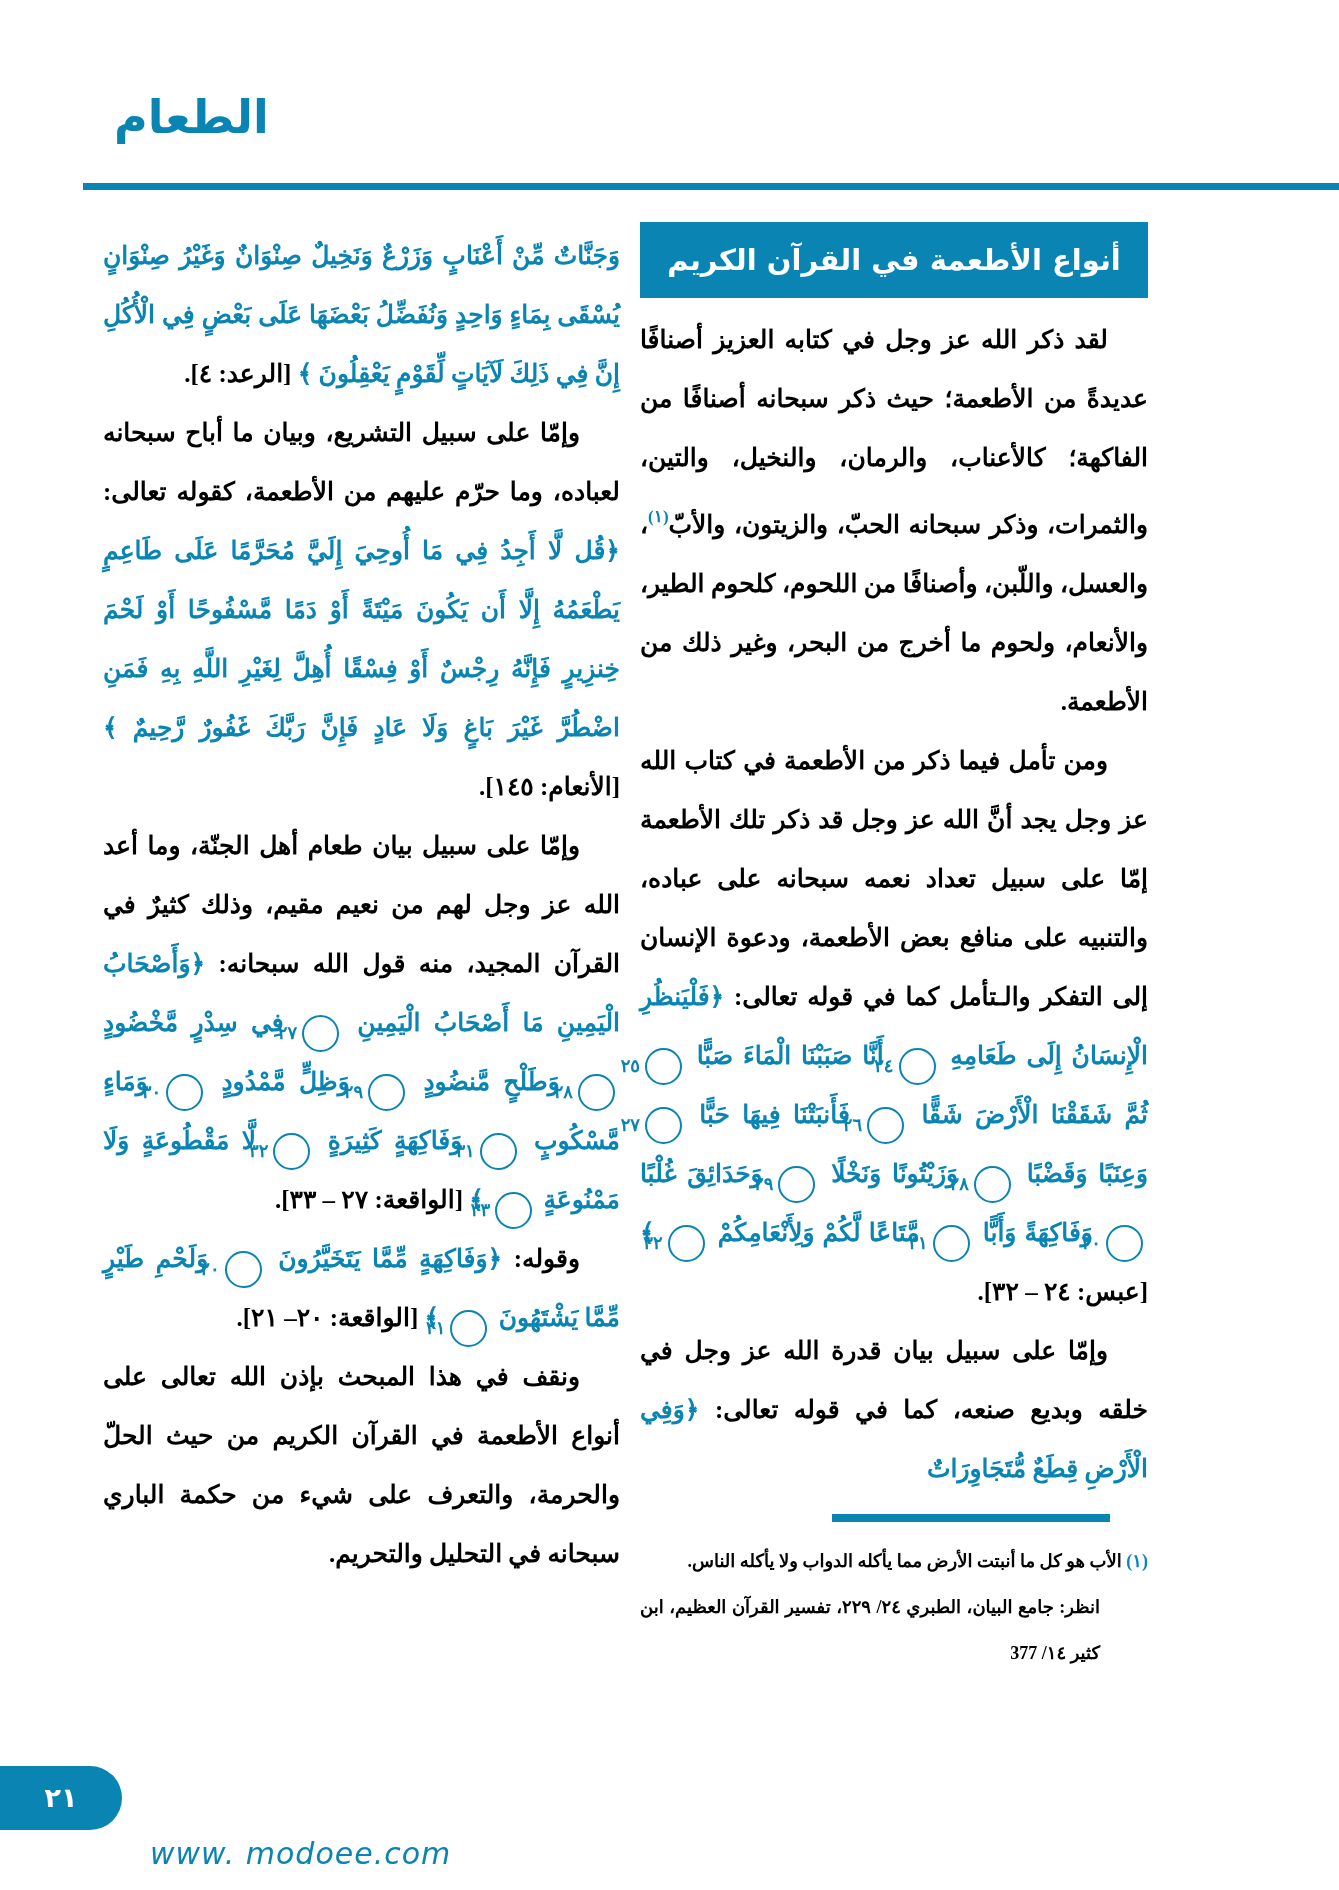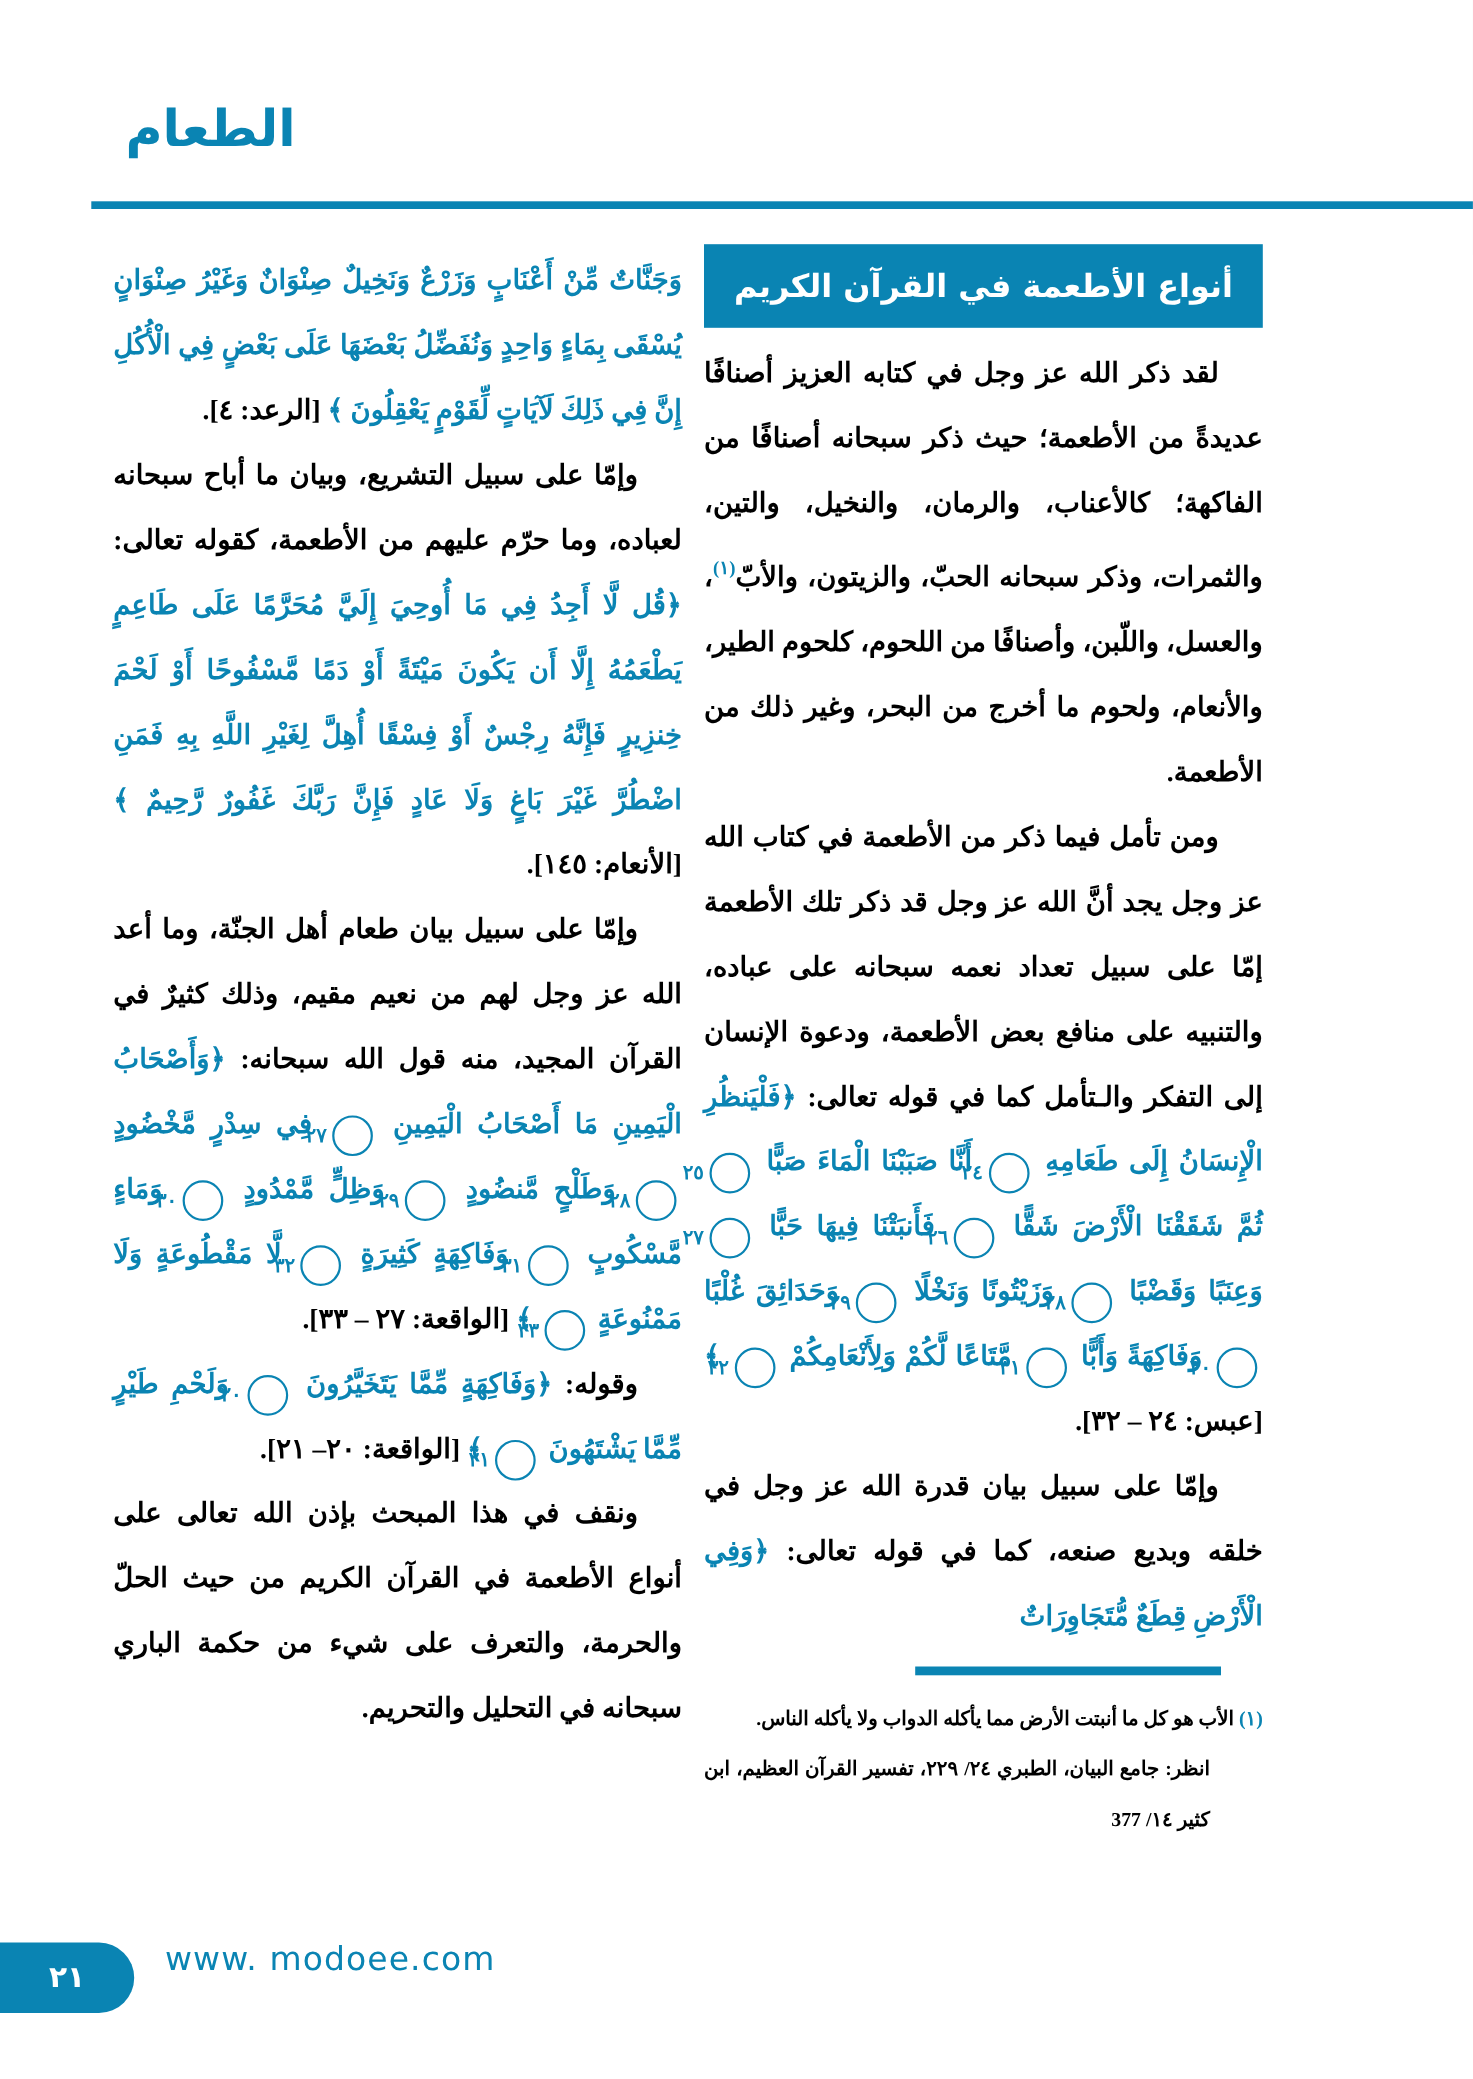--- a/index.html
+++ b/index.html
@@ -59,23 +59,23 @@
   .para.cont{padding-right:48px;}
   .page-pill{
     position:absolute;left:0;top:1766px;
     width:122px;height:64px;
     background:var(--accent);
     border-radius:0 32px 32px 0;
     color:#fff;text-align:center;line-height:64px;
     font-size:27px;font-weight:bold;
   }
   .website{
-    position:absolute;left:150px;top:1764px;
+    position:absolute;left:150px;top:1836px;
     direction:ltr;
-    color:var(--accent);font-size:30px;letter-spacing:1px;
+    color:var(--accent);font-size:30px;letter-spacing:1px;font-style:italic;
   }
 </style>
 </head>
 <body>
 
 <div class="page">
 
   <div class="header-title">الطعام</div>
 
   <div class="top-rule"></div>

